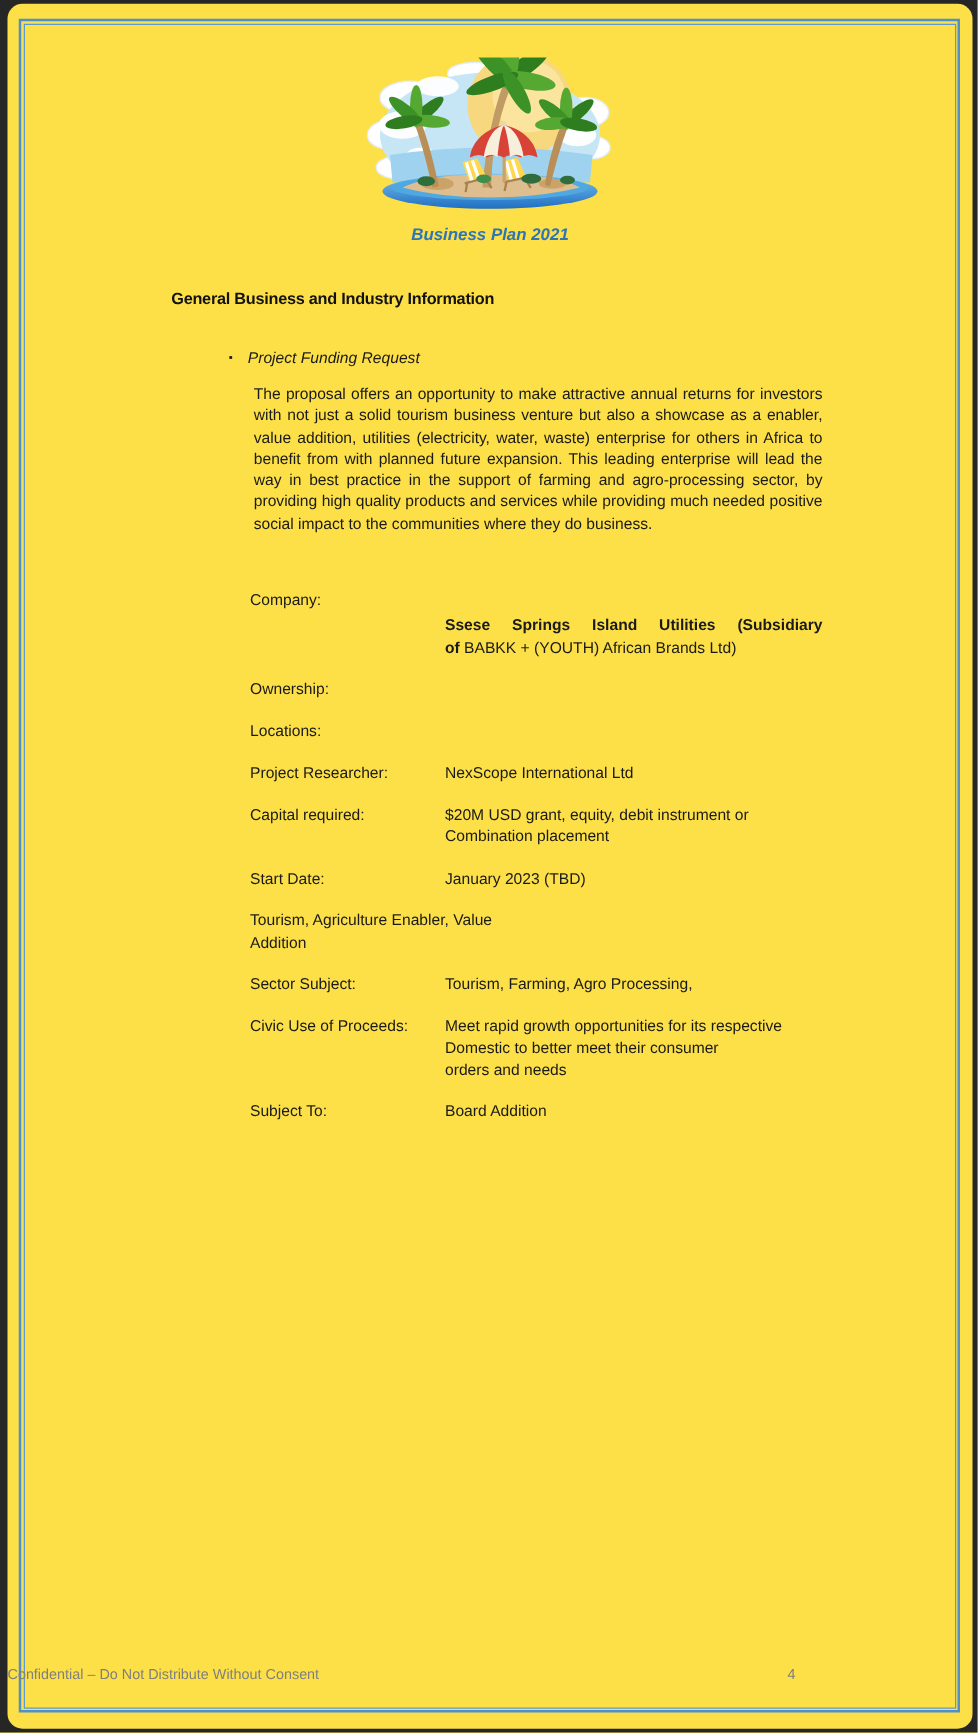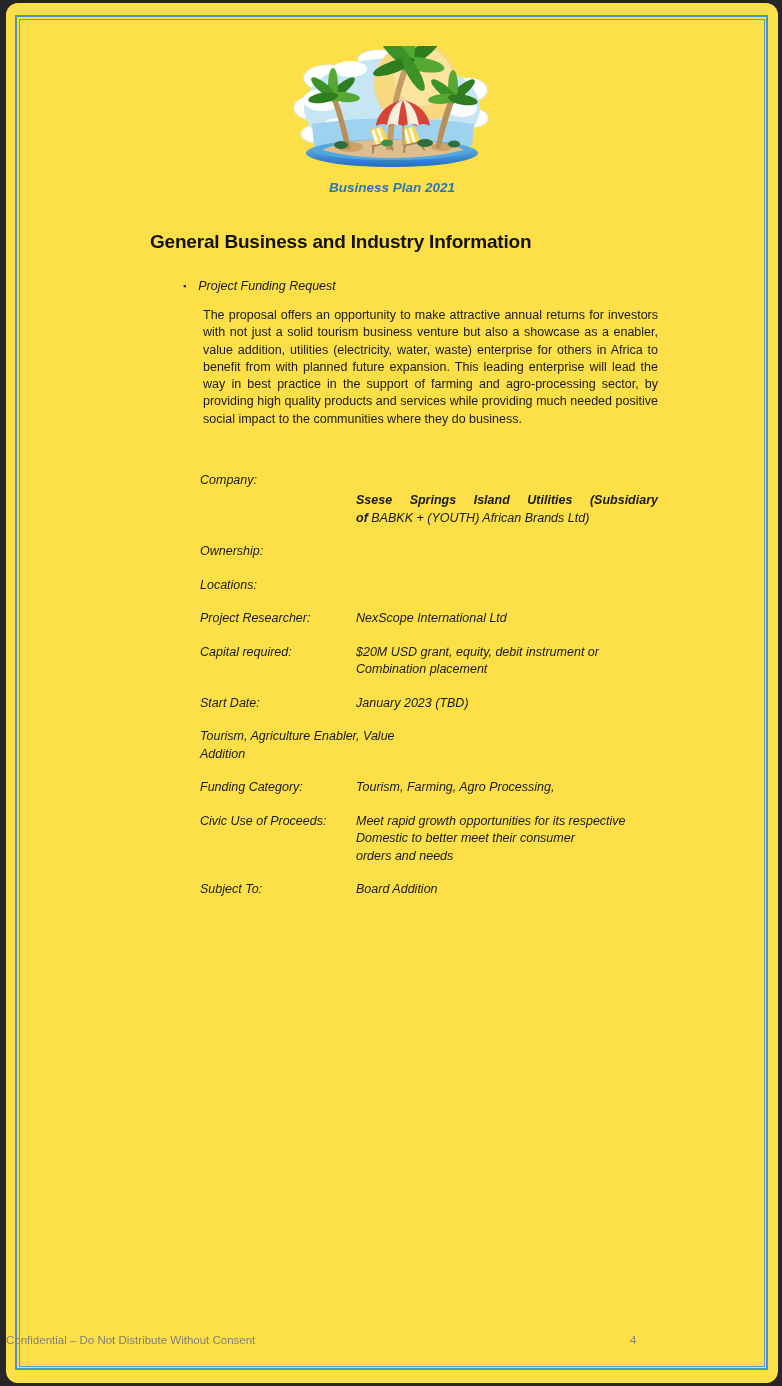--- a/index.html
+++ b/index.html
@@ -31,22 +31,22 @@
     position: absolute; left: 286px; top: 43px;
     width: 200px; height: 124px;
   }
   .caption {
     position: absolute; left: 0; top: 177px; width: 100%;
     text-align: center;
     font-size: 13.5px; font-weight: bold; font-style: italic;
     color: #2E75B6;
   }
   .heading {
-    position: absolute; left: 144px; top: 228px;
-    font-size: 19px; font-weight: bold; color: #121212;
+    position: absolute; left: 131px; top: 228px;
+    font-size: 13px; font-weight: bold; color: #121212;
     letter-spacing: -0.2px;
     margin: 0;
   }
   .bullet-row {
     position: absolute; left: 177px; top: 276px;
     font-size: 12.5px; color: #1a1a1a; font-style: italic;
   }
   .bullet-glyph {
     display: inline-block;
     font-size: 9px;
@@ -54,21 +54,21 @@
     margin-right: 12px;
   }
   .para {
     position: absolute; left: 197px; top: 304px; width: 455px;
     font-size: 12.5px; line-height: 17.3px; color: #1a1a1a;
     text-align: justify;
     margin: 0;
   }
   .kv-table {
     position: absolute; left: 194px; top: 469px; width: 475px;
-    font-size: 12.5px; color: #1a1a1a; font-style: italic;
+    font-size: 12.5px; color: #1a1a1a;
   }
   .kv-row {
     display: flex;
     margin-bottom: 16px;
     line-height: 17.5px;
   }
   .kv-label {
     width: 156px; flex: 0 0 156px;
   }
   .kv-value {
@@ -228,21 +228,21 @@
       </div>
       <div class="kv-row">
         <div class="kv-label">Start Date:</div>
         <div class="kv-value">January 2023 (TBD)</div>
       </div>
       <div class="kv-row">
         <div class="kv-value">Tourism, Agriculture Enabler, Value
 Addition</div>
       </div>
       <div class="kv-row">
-        <div class="kv-label">Funding Category:</div>
+        <div class="kv-label">Sector Subject:</div>
         <div class="kv-value">Tourism, Farming, Agro Processing,</div>
       </div>
       <div class="kv-row">
         <div class="kv-label">Civic Use of Proceeds:</div>
         <div class="kv-value">Meet rapid growth opportunities for its respective
 Domestic to better meet their consumer
 orders and needs</div>
       </div>
       <div class="kv-row">
         <div class="kv-label">Subject To:</div>

